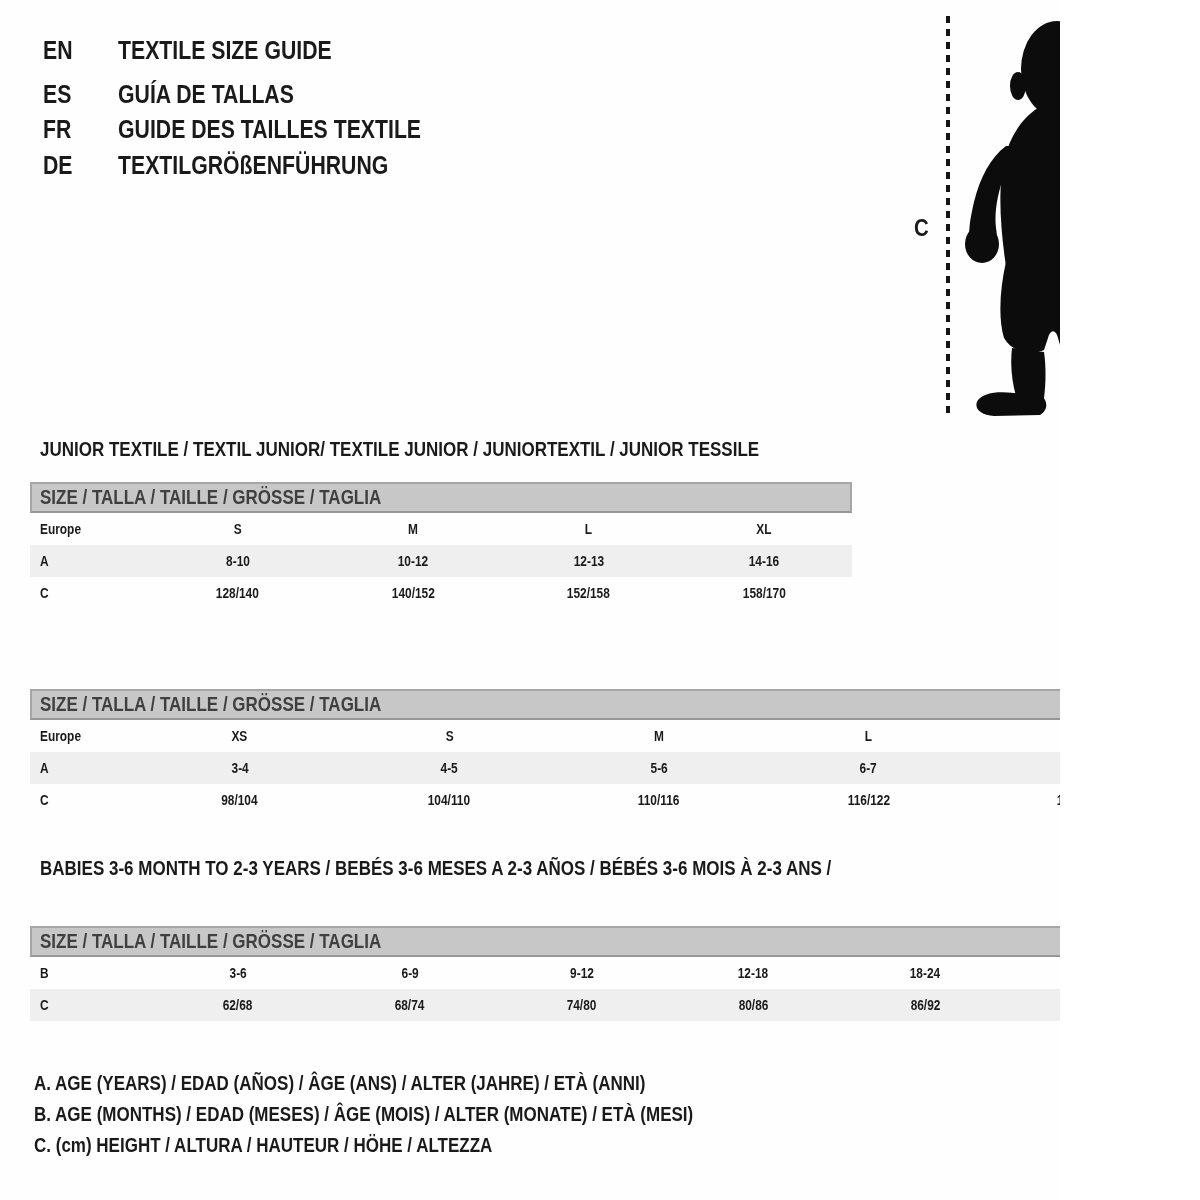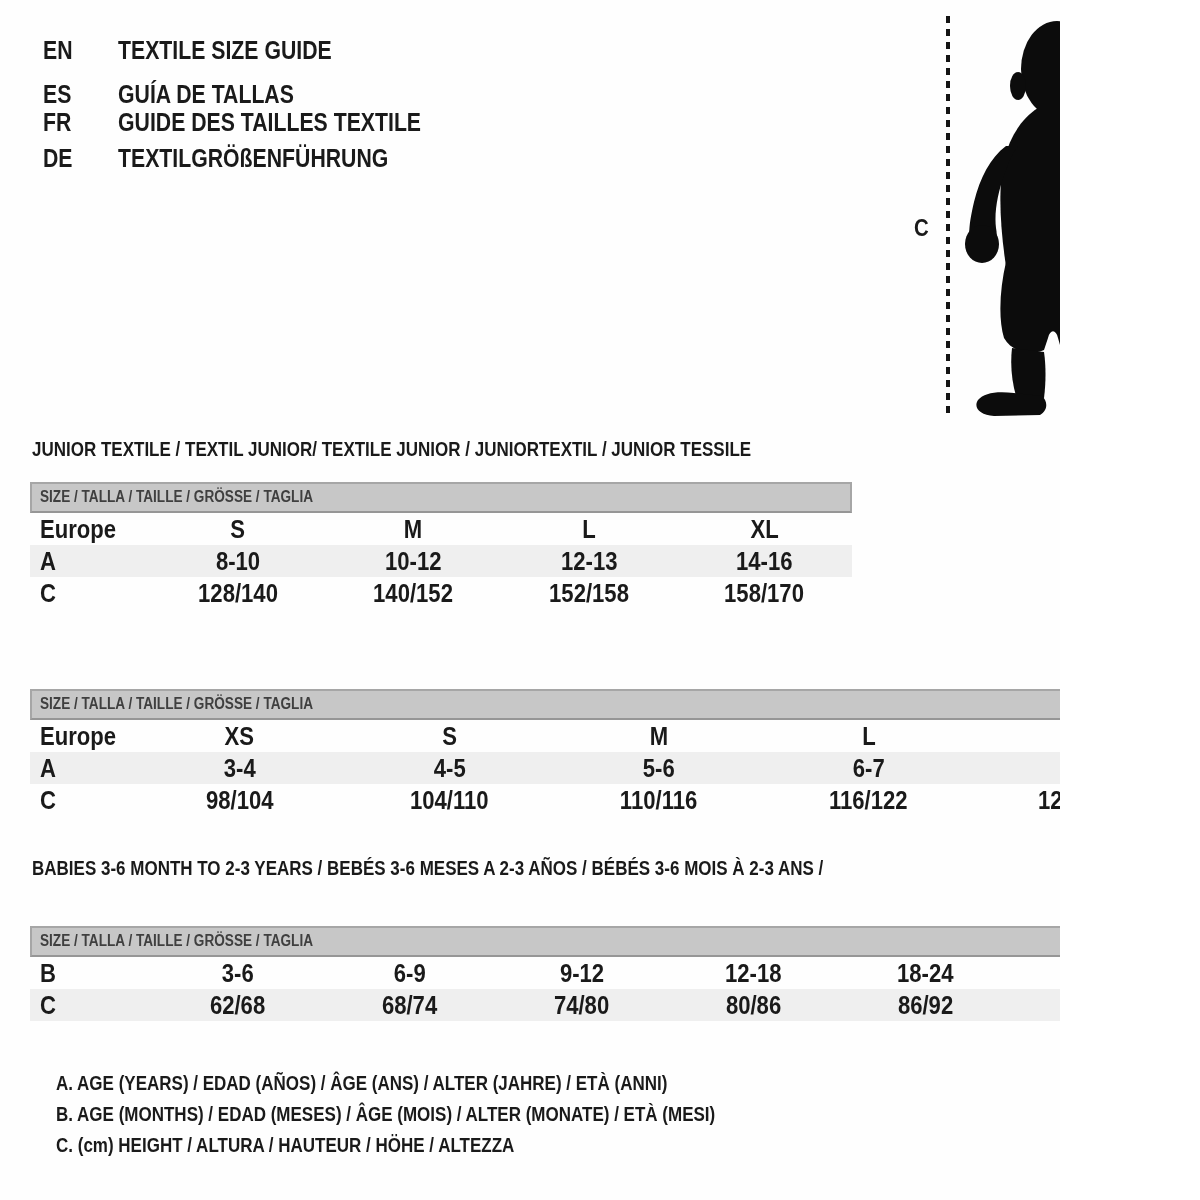--- a/index.html
+++ b/index.html
@@ -16,57 +16,57 @@
   .lang { position:absolute; left:43px; height:30px; line-height:30px; font-size:25px; white-space:nowrap; }
   .code { display:inline-block; width:75px; }
 
   .dash {
     position:absolute; left:946px; top:16px; width:4px; height:402px;
     background:repeating-linear-gradient(180deg,#141414 0 7px, transparent 7px 13px);
   }
   .clabel { position:absolute; left:914px; top:214px; font-size:24px; height:28px; line-height:28px; }
   .sil { position:absolute; left:958px; top:14px; }
 
-  .sect-title { position:absolute; left:32px; height:26px; line-height:26px; font-size:20px; white-space:nowrap; }
+  .sect-title { position:absolute; left:40px; height:26px; line-height:26px; font-size:20px; white-space:nowrap; }
 
   .bar {
     position:absolute; left:30px; height:31px; box-sizing:border-box;
     background:#c7c7c7; border:2px solid #a6a6a6; border-bottom-color:#969696;
-    color:#3f3f3f; font-size:16px; line-height:26px; padding-left:8px; white-space:nowrap;
+    color:#3f3f3f; font-size:20px; line-height:26px; padding-left:8px; white-space:nowrap;
   }
 
-  .trow { position:absolute; left:30px; height:32px; display:flex; align-items:center; font-size:26px;justify-content:center; }
+  .trow { position:absolute; left:30px; height:32px; display:flex; align-items:center; font-size:14px; }
   .w-j  { width:822px; }
   .w-cb { width:1153px; }
   .lab  { box-sizing:border-box; padding-left:10px; }
   .jr .lab { width:120px; }
   .ch .lab { width:105px; }
   .bb .lab { width:122px; }
   .cell { flex:1; text-align:center; }
   .alt  { background:#efefef; }
 
-  .legend { position:absolute; left:56px; height:26px; line-height:26px; font-size:20px; white-space:nowrap; }
+  .legend { position:absolute; left:34px; height:26px; line-height:26px; font-size:20px; white-space:nowrap; }
 
   .sub { font-size:13px; position:relative; top:3px; }
 </style>
 </head>
 <body>
 
 <div id="canvas">
 
   <div class="lang" style="top:35px">
     <span class="code"><span class="t tl">EN</span></span><span class="t tl">TEXTILE SIZE GUIDE</span>
   </div>
   <div class="lang" style="top:79px">
     <span class="code"><span class="t tl">ES</span></span><span class="t tl">GUÍA DE TALLAS</span>
   </div>
-  <div class="lang" style="top:107px">
+  <div class="lang" style="top:114px">
     <span class="code"><span class="t tl">FR</span></span><span class="t tl">GUIDE DES TAILLES TEXTILE</span>
   </div>
-  <div class="lang" style="top:143px">
+  <div class="lang" style="top:150px">
     <span class="code"><span class="t tl">DE</span></span><span class="t tl">TEXTILGRÖßENFÜHRUNG</span>
   </div>
 
   <div class="dash"></div>
   <div class="clabel"><span class="t tl">C</span></div>
   <svg class="sil" width="188" height="404" viewBox="0 0 188 404" aria-hidden="true">
     <g fill="#0c0c0c">
       <ellipse cx="99" cy="55" rx="36" ry="48"></ellipse>
       <ellipse cx="60" cy="72" rx="8" ry="14"></ellipse>
       <ellipse cx="139" cy="72" rx="8" ry="14"></ellipse>

